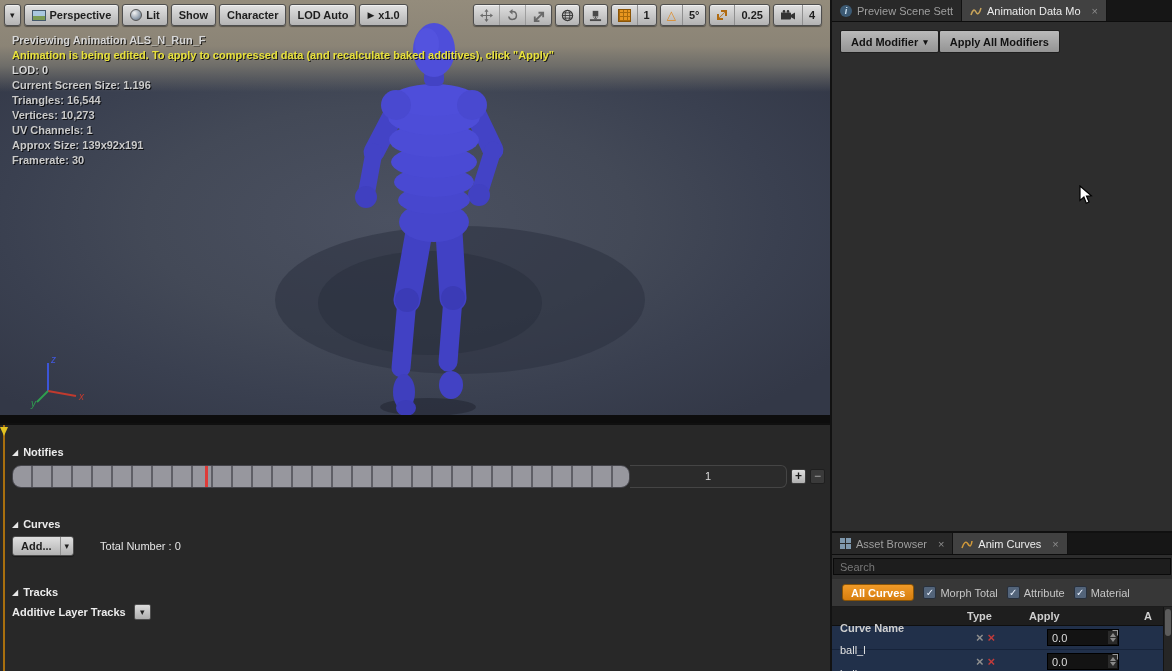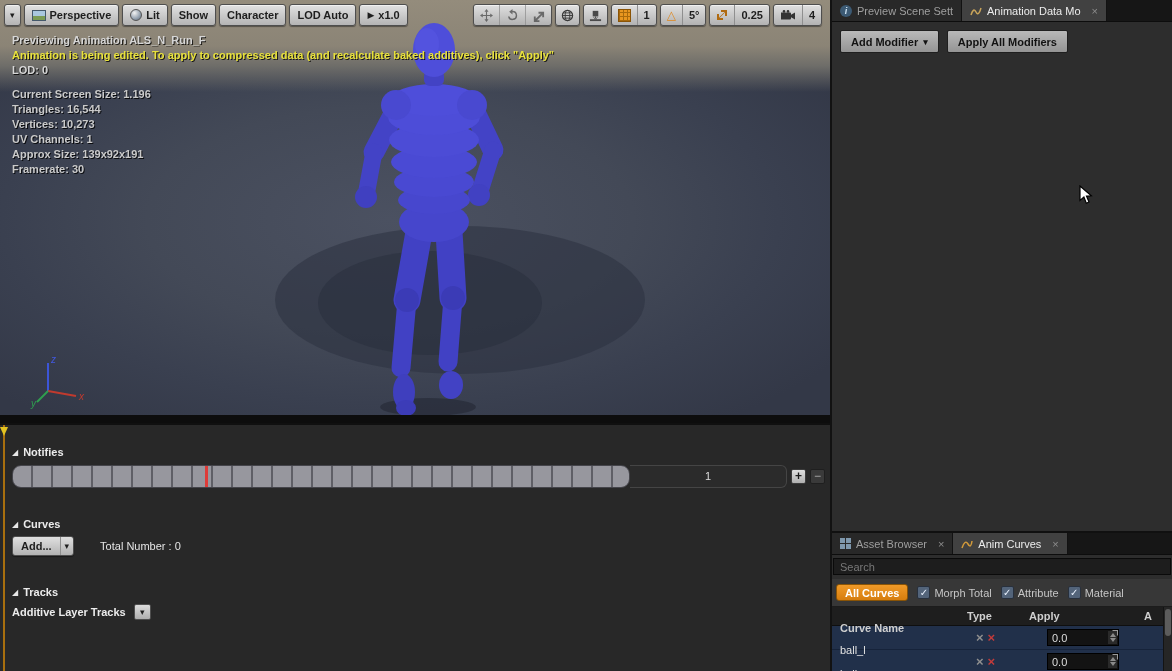--- a/index.html
+++ b/index.html
@@ -38,21 +38,21 @@
   .grid-icon { width:13px; height:13px; background-color:#e8961f; border:1px solid #8a5406;
     background-image: repeating-linear-gradient(0deg,#a96a0c 0 1px,transparent 1px 4px),
                       repeating-linear-gradient(90deg,#a96a0c 0 1px,transparent 1px 4px); }
   .tri-icon { color:#e0871c; font-size:12px; font-weight:700; }
   .dim-icon { opacity:.75; }
 
   
   .vp-overlay { position:absolute; left:12px; top:33px; line-height:15px; font-weight:700;
     color:#d6d6d6; text-shadow:1px 1px 0 rgba(0,0,0,.8); }
   .vp-overlay .warning { color:#e9e23c; }
-  .vp-overlay .stats { margin-top:9px; color:#cacaca; }
+  .vp-overlay .stats { color:#cacaca; }
 
   
   .bottom-panel { position:absolute; left:0; top:423px; width:830px; height:248px;
     background:#282828; border-top:2px solid #101010; }
   .edge-playhead { position:absolute; left:3px; top:0; bottom:0; width:2px; background:#a86f0e; }
   .edge-marker { position:absolute; left:-3px; top:2px; width:0; height:0;
     border-left:4px solid transparent; border-right:4px solid transparent; border-top:9px solid #e3c322; }
   .sec-header { position:absolute; display:flex; align-items:center; gap:5px;
     color:#ececec; font-weight:700; }
   .sec-header .tri { color:#e8e8e8; font-size:8px; }
@@ -87,33 +87,33 @@
   
   .right-panel { position:absolute; left:830px; top:0; width:342px; height:671px;
     background:#2d2d2d; border-left:2px solid #121212; }
   .tabbar { height:22px; background:#161616; display:flex; align-items:stretch; border-bottom:1px solid #0d0d0d; }
   .tab { display:flex; align-items:center; gap:5px; padding:0 8px; background:#282828;
     color:#9f9f9f; border-right:1px solid #121212; cursor:pointer; }
   .tab.active { background:#414141; color:#ececec; }
   .tab .tclose { margin-left:6px; color:#8d8d8d; font-size:11px; cursor:pointer; }
   .ticon.info { width:12px; height:12px; border-radius:50%; background:#3c5a74; color:#cfe4f4;
     font-size:9px; font-weight:700; font-style:italic; display:flex; align-items:center; justify-content:center; }
-  .rt-body { padding:8px; display:flex; gap:8px; }
+  .rt-body { padding:8px; display:flex; }
   .gbtn { height:23px; padding:0 10px; background:linear-gradient(#b9b9b9,#949494);
     border:1px solid #1f1f1f; border-radius:2px; color:#121212; font-size:11px; font-weight:700;
     display:inline-flex; align-items:center; gap:5px; cursor:pointer; }
   .gbtn .caret { font-size:9px; }
 
   .rb { position:absolute; left:0; top:531px; width:100%; height:140px; background:#0369a1;
     border-top:2px solid #101010; overflow:hidden; }
   .searchrow { height:24px; padding:3px 1px; background:#2d2d2d; }
   .searchbox { width:100%; height:17px; background:#1d1d1d; border:1px solid #0a0a0a;
     color:#bdbdbd; font-size:11px; padding:0 6px; font-family:inherit; outline:none; }
   .searchbox::placeholder { color:#787878; }
-  .filters { height:28px; background:#373737; display:flex; align-items:center; gap:9px; padding:0 4px;
+  .filters { height:28px; background:#373737; display:flex; align-items:center; gap:9px; padding:0 10px;
     border-bottom:1px solid #1c1c1c; }
   .all-curves-btn { height:17px; padding:0 8px; background:linear-gradient(#f09a28,#d67d0e);
     border:1px solid #8a5406; border-radius:3px; color:#ffffff; font-weight:700; font-size:11px; cursor:pointer; }
   .fcheck { display:flex; align-items:center; gap:4px; color:#c6c6c6; cursor:pointer; }
   .cbox { width:13px; height:13px; background:#53647a; border:1px solid #28303c; border-radius:2px;
     color:#eaf2ff; font-size:10px; line-height:11px; text-align:center; }
   .ctable { position:relative; }
   .thead { height:19px; background:#1e1e1e; display:flex; align-items:center;
     color:#cfcfcf; font-weight:700; border-bottom:1px solid #0f0f0f; }
   .trow { height:24px; background:#21304a; display:flex; align-items:center;

